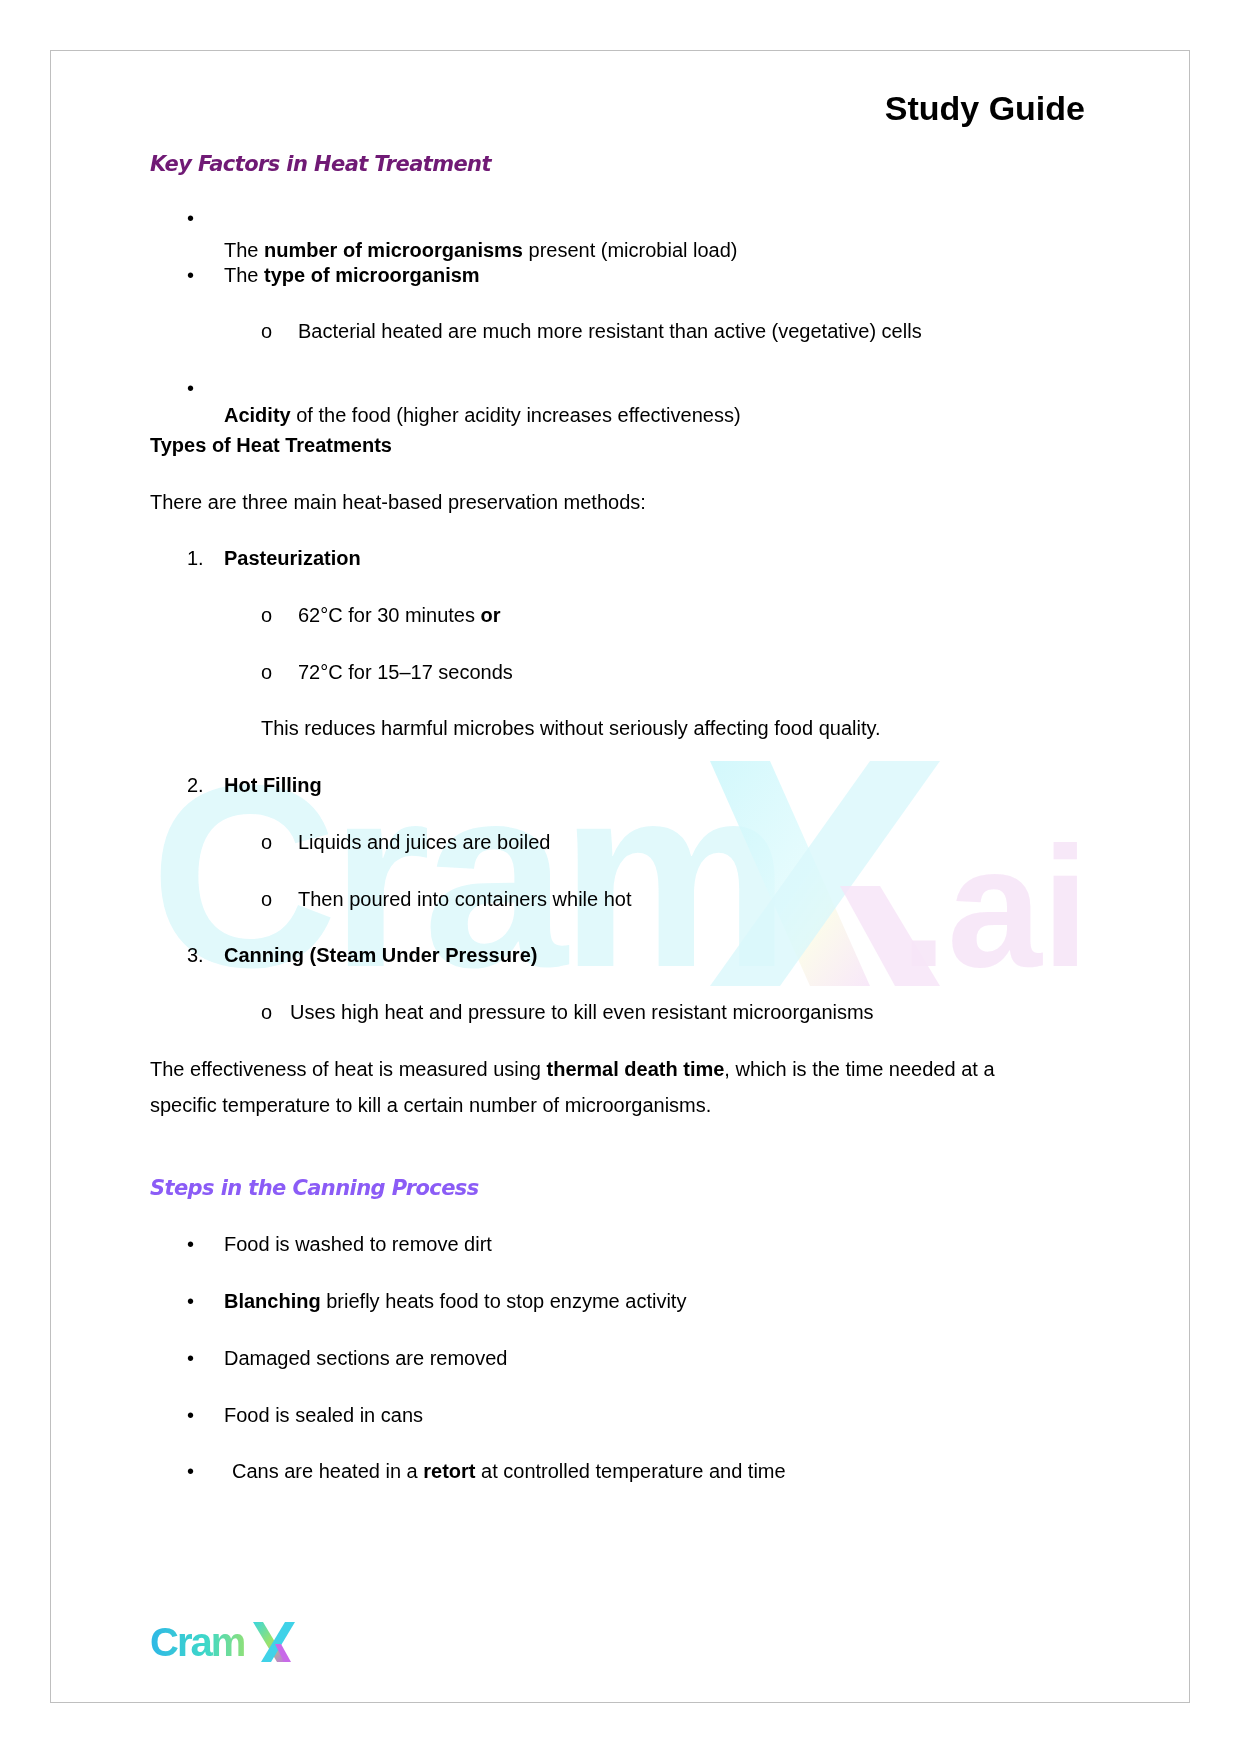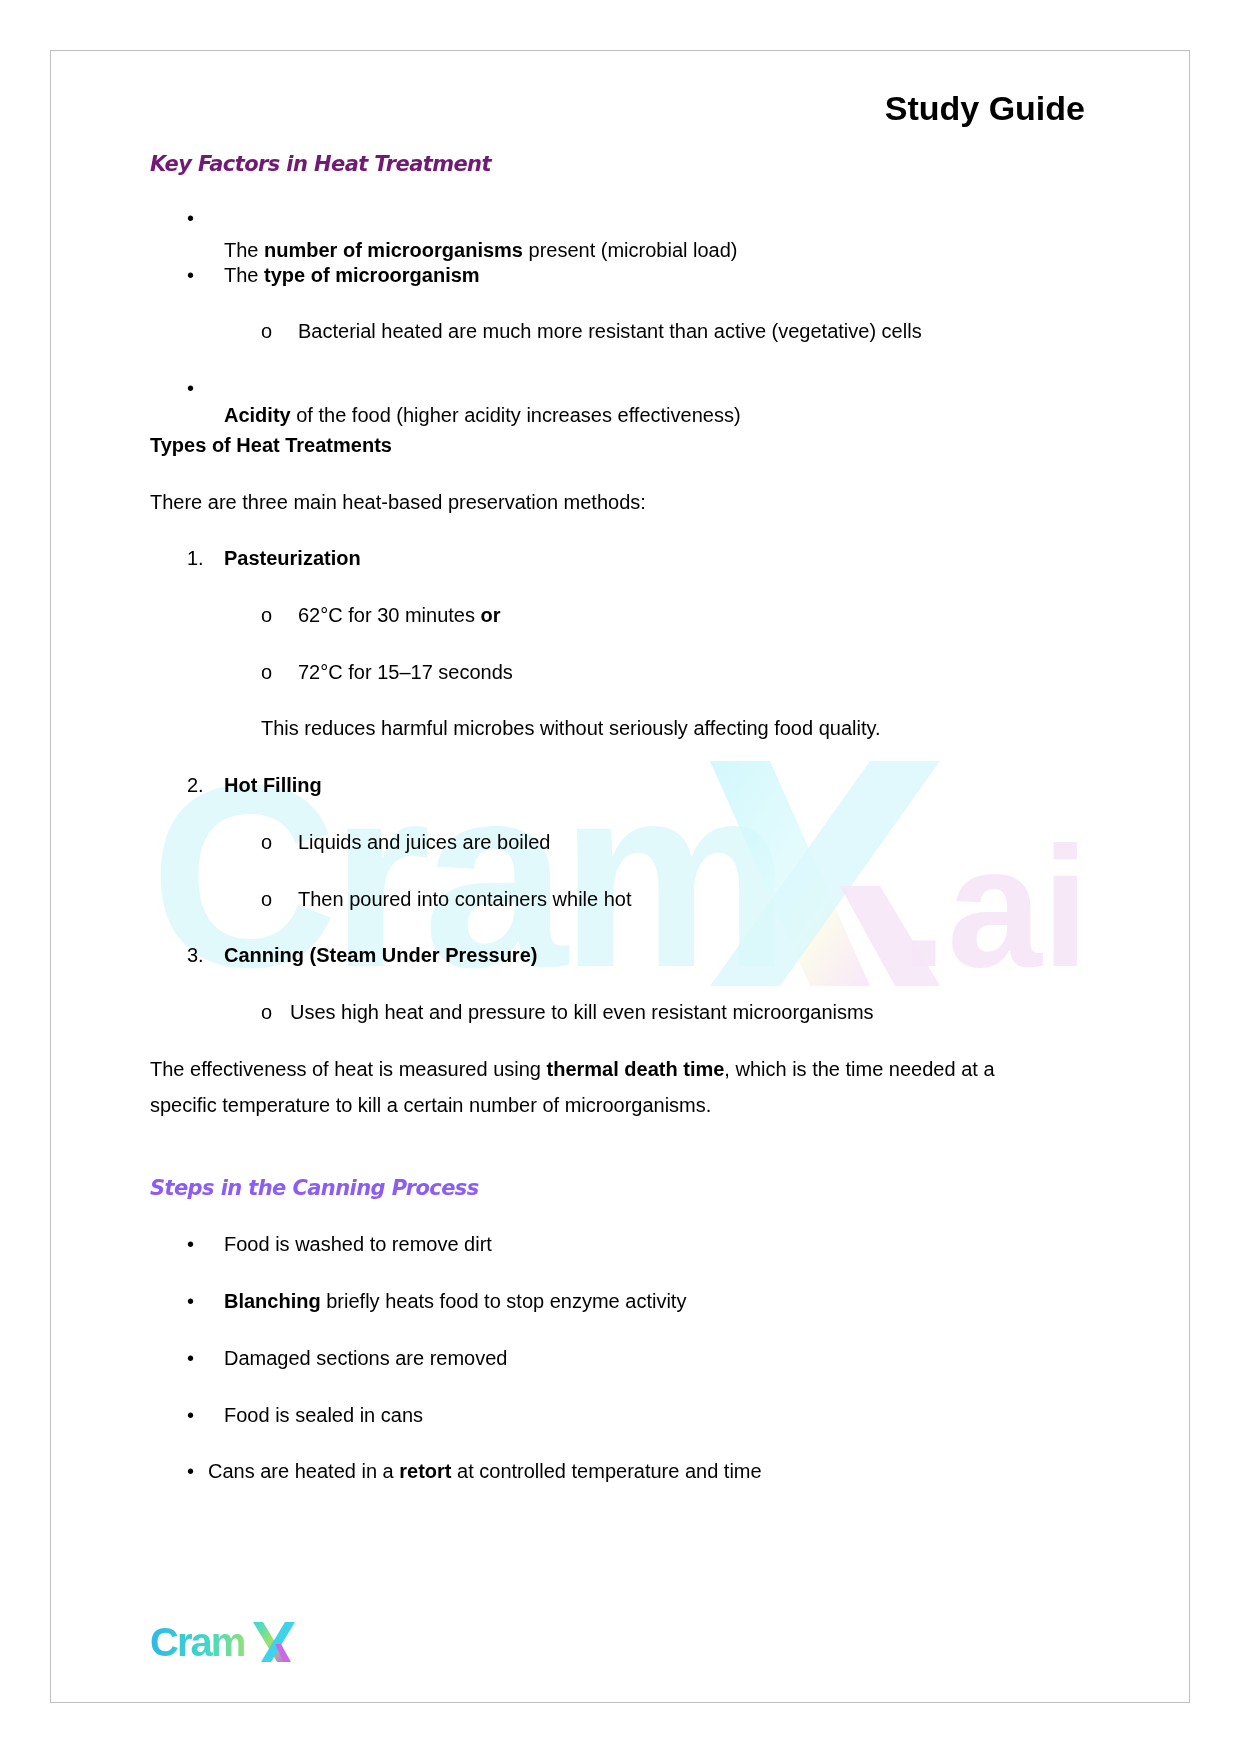--- a/index.html
+++ b/index.html
@@ -98,21 +98,21 @@
   <span class="marker" style="left:187px;top:1288px;">•</span>
   <div class="line" style="left:224px;top:1288px;"><span></span><b>Blanching</b><span> briefly heats food to stop enzyme activity</span></div>
 
   <span class="marker" style="left:187px;top:1345px;">•</span>
   <div class="line" style="left:224px;top:1345px;"><span>Damaged sections are removed</span><b></b><span></span></div>
 
   <span class="marker" style="left:187px;top:1402px;">•</span>
   <div class="line" style="left:224px;top:1402px;"><span>Food is sealed in cans</span><b></b><span></span></div>
 
   <span class="marker" style="left:187px;top:1458px;">•</span>
-  <div class="line" style="left:208px;top:1458px;"><span>Cans are heated in a </span><b>retort</b><span> at controlled temperature and time</span></div>
+  <div class="line" style="left:232px;top:1458px;"><span>Cans are heated in a </span><b>retort</b><span> at controlled temperature and time</span></div>
 </div>
 
 <svg class="logo" viewBox="0 0 150 56">
   <defs>
     <linearGradient id="lg1" x1="0" y1="0" x2="1" y2="0">
       <stop offset="0" stop-color="#2fb8e6"></stop>
       <stop offset="0.6" stop-color="#3fd8c8"></stop>
       <stop offset="1" stop-color="#8ee07a"></stop>
     </linearGradient>
     <linearGradient id="lg2" x1="0" y1="0" x2="1" y2="1">

